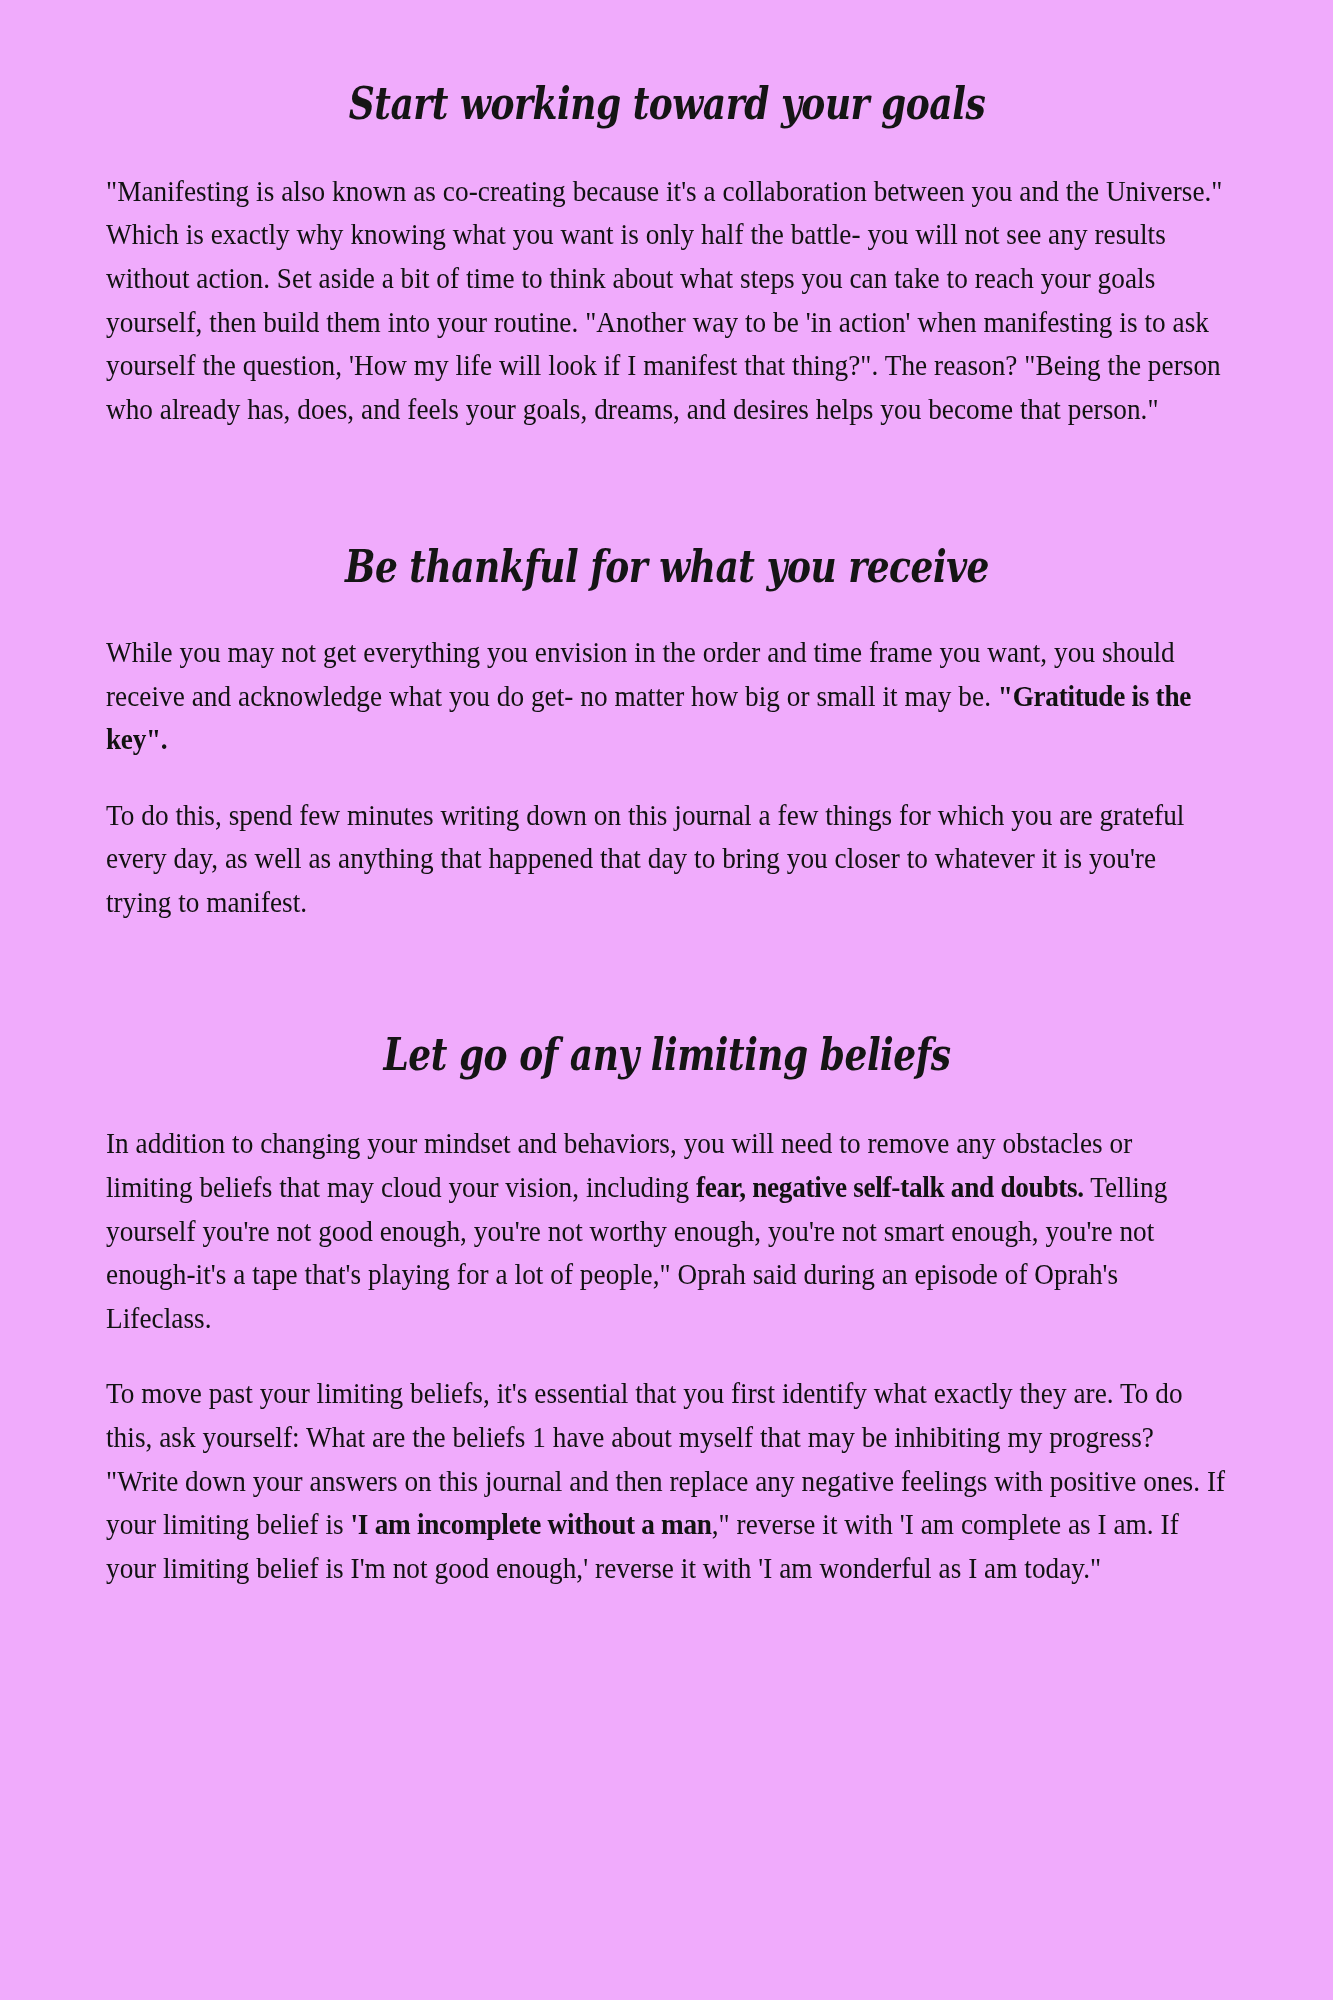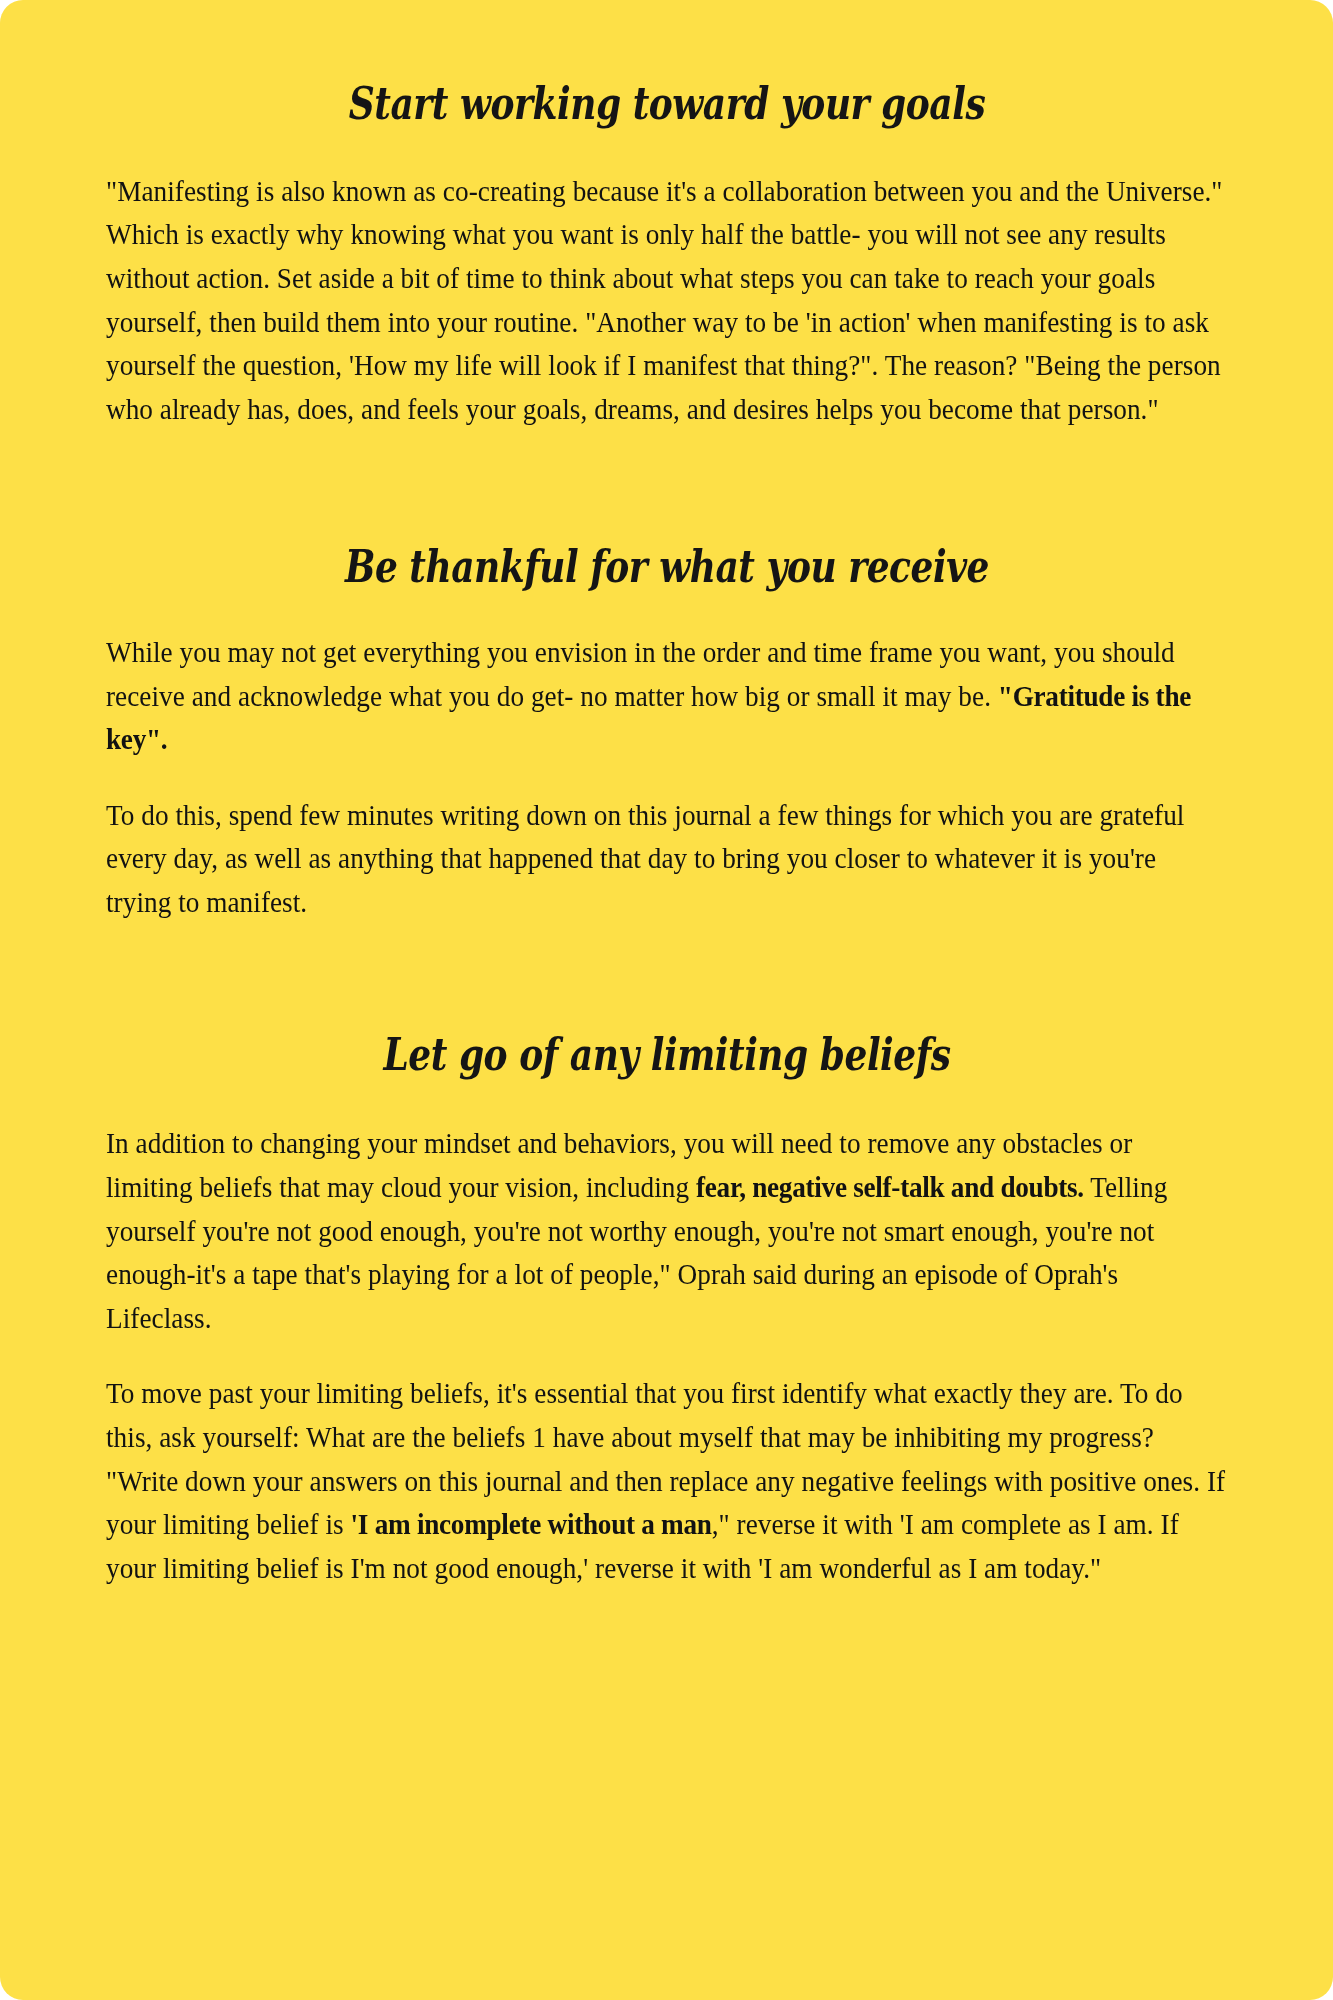--- a/index.html
+++ b/index.html
@@ -10,25 +10,24 @@
   }
   body {
     font-family: "Liberation Serif", "DejaVu Serif", serif;
     color: #111111;
   }
   .page {
     position: relative;
     width: 1333px;
     height: 2000px;
     margin: 0 auto;
-    background: #fde047;
+    background: #f0abfc;
     box-sizing: border-box;
     padding: 0;
     overflow: hidden;
-    border-radius: 23px;
   }
   .content {
     position: absolute;
     left: 106px;
     top: 0;
     width: 1122px;
   }
 
   
   .section-heading {

